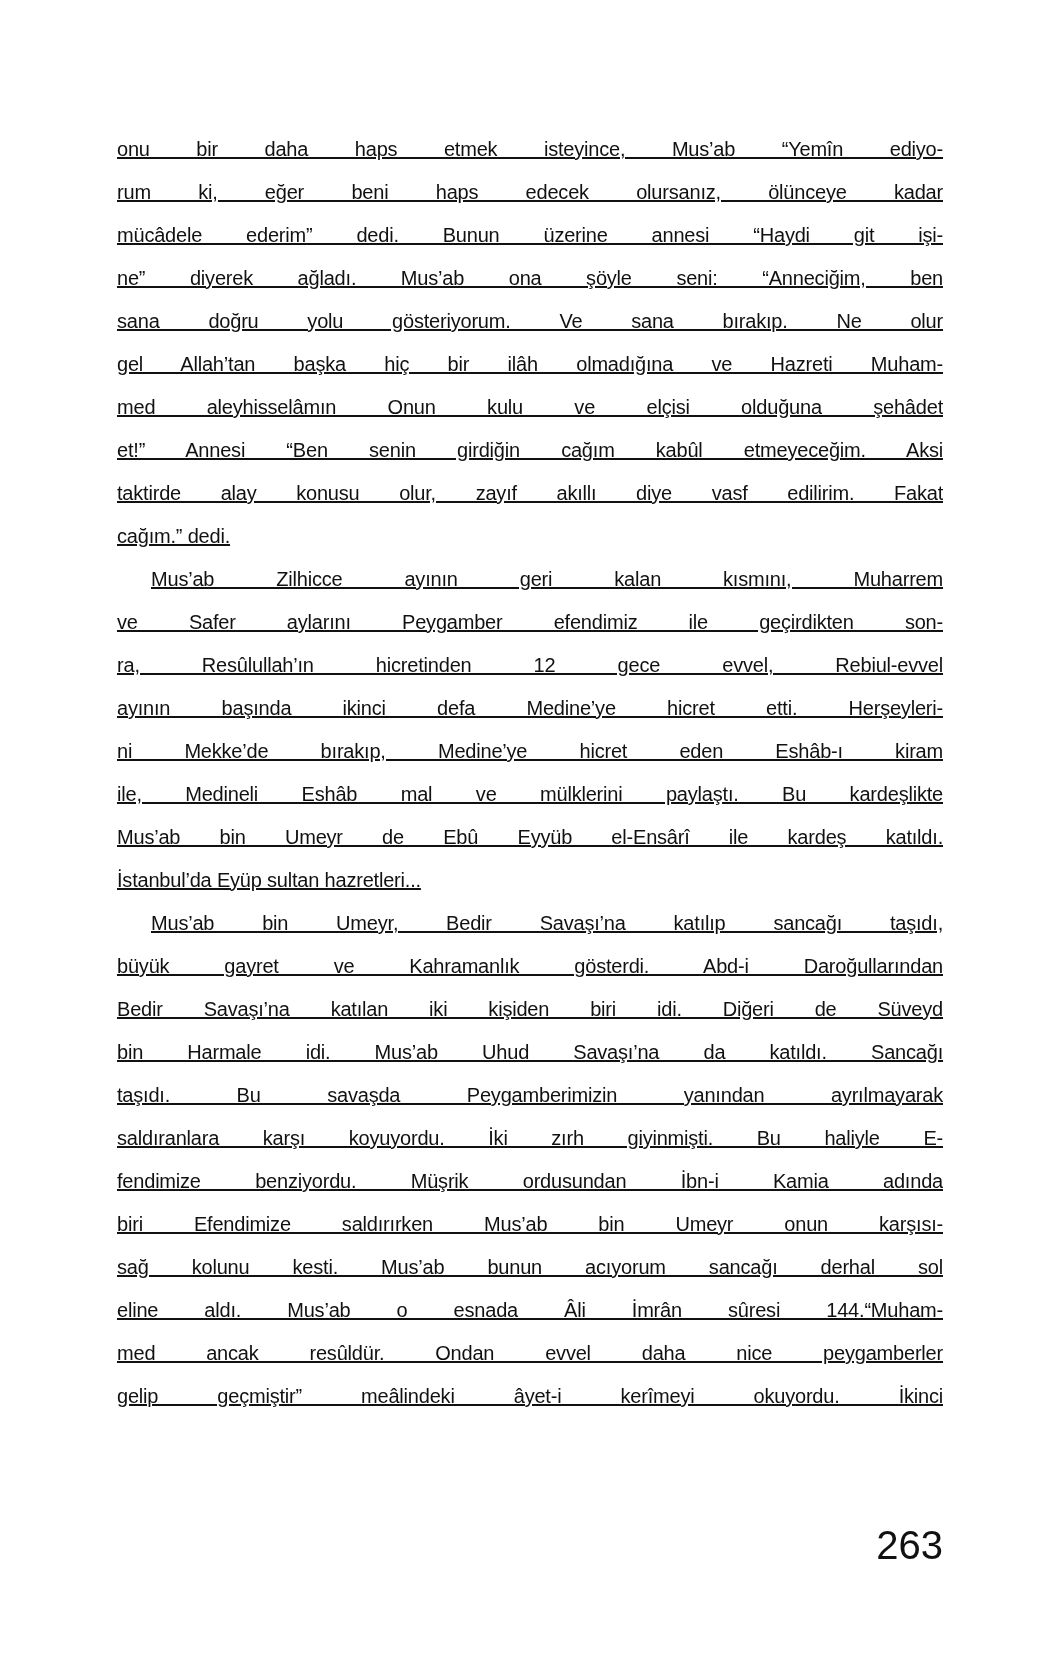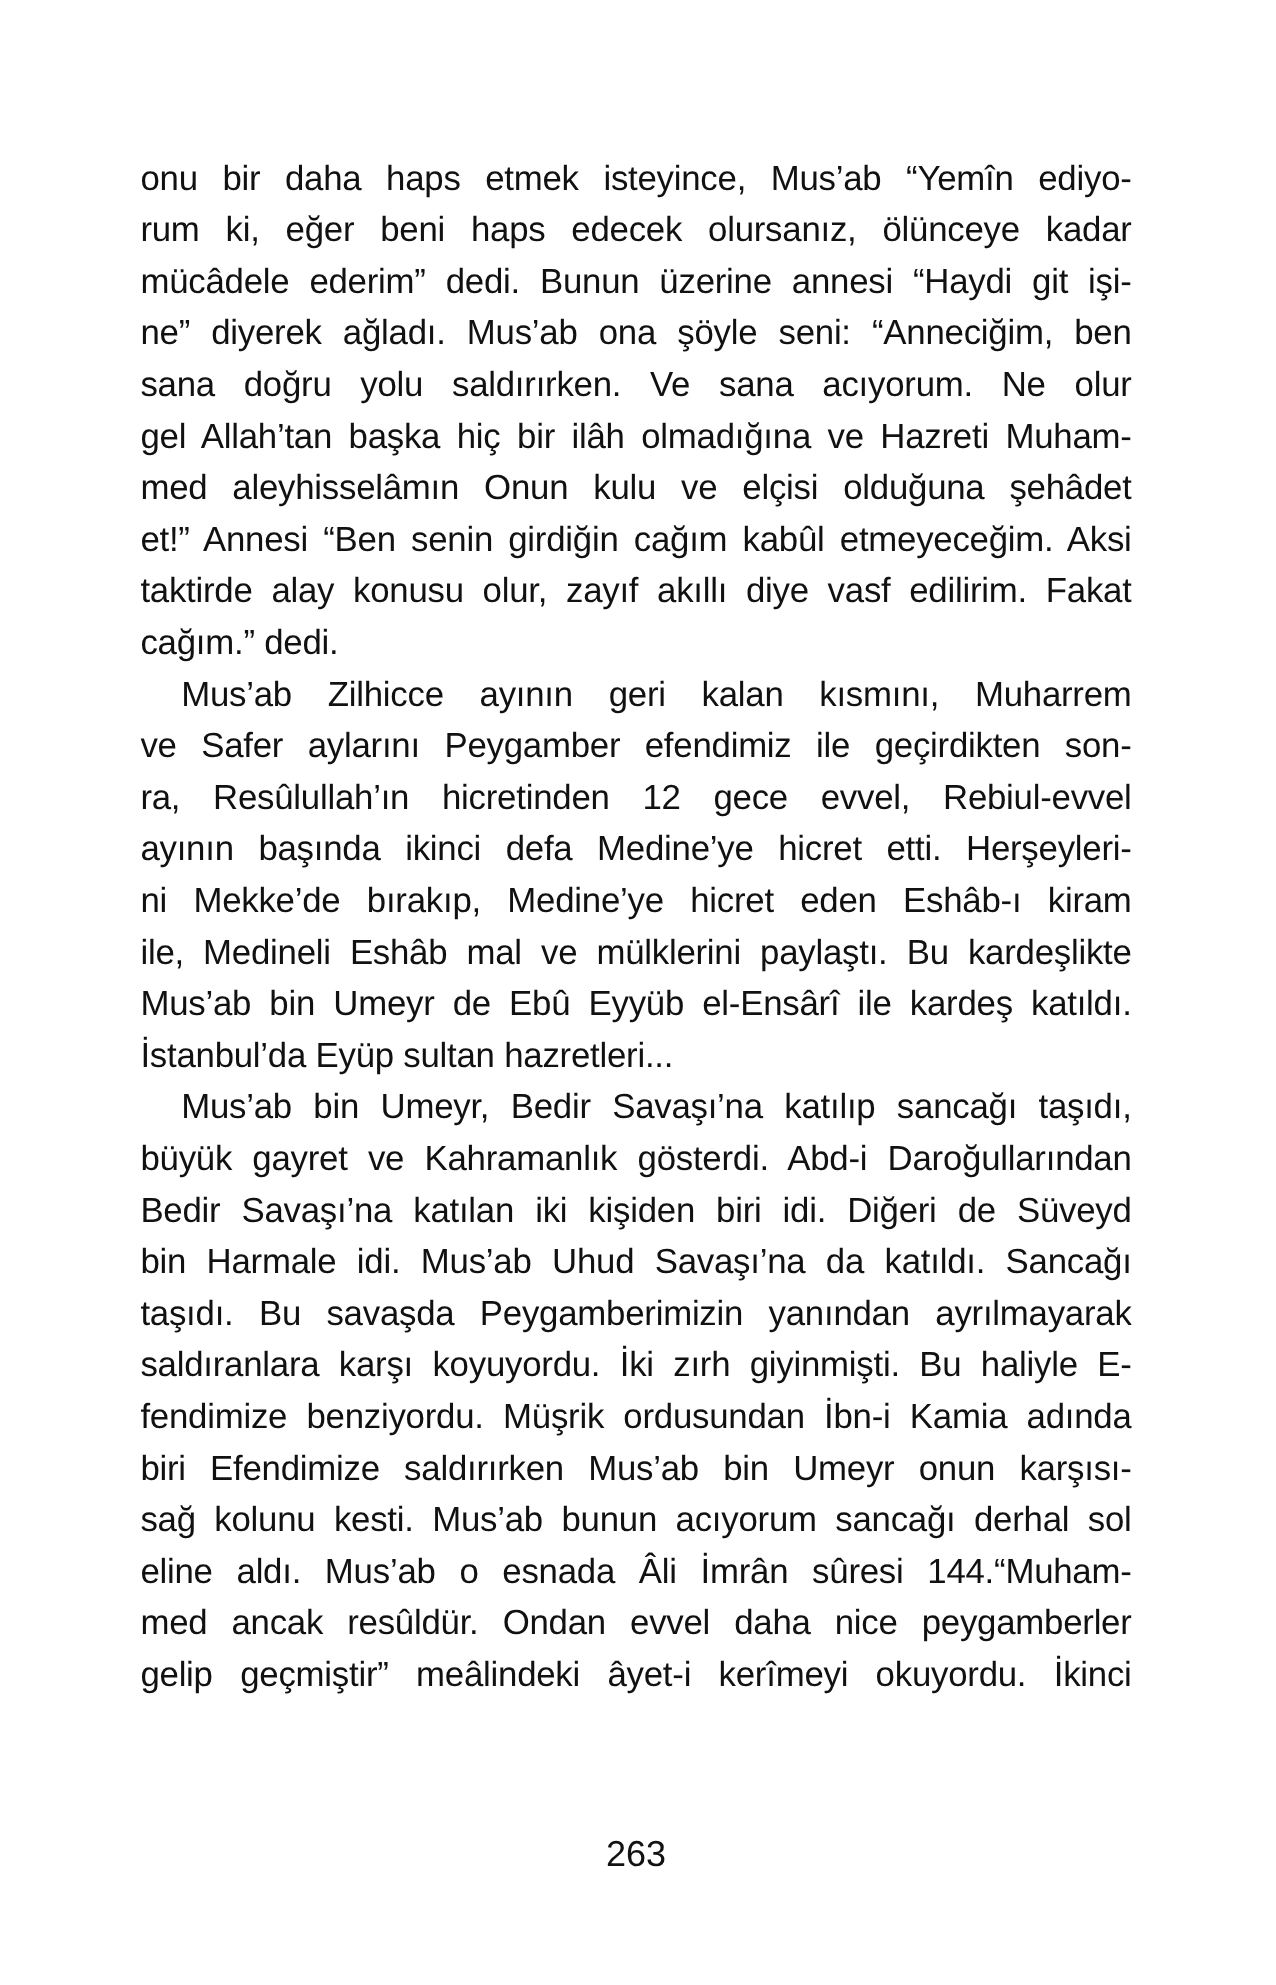--- a/index.html
+++ b/index.html
@@ -24,56 +24,57 @@
     height: 1654px;
     background: #ffffff;
   }
   .page-text {
     position: absolute;
     left: 117px;
     top: 128px;
     width: 826px;
   }
   .line {
-    font-size: 29px;
+    font-size: 20px;
     line-height: 43px;
     letter-spacing: -0.2px;
     text-align: justify;
     text-align-last: justify;
     width: 826px;
     overflow: hidden;
     white-space: normal;
+    text-decoration: underline;
   }
   .line.last {
     text-align-last: left;
   }
   .line.indent {
     text-indent: 34px;
   }
   .page-number {
     position: absolute;
     left: 117px;
     top: 1524px;
     width: 826px;
-    font-size: 30px;
+    font-size: 40px;
     line-height: 43px;
-    text-align: center;
+    text-align: right;
     letter-spacing: 0;
   }
 </style>
 </head>
 <body>
 
 <div class="book-page">
   <div class="page-text">
       <div class="line">onu bir daha haps etmek isteyince, Mus’ab “Yemîn ediyo-</div>
       <div class="line">rum ki, eğer beni haps edecek olursanız, ölünceye kadar</div>
       <div class="line">mücâdele ederim” dedi. Bunun üzerine annesi “Haydi git işi-</div>
       <div class="line">ne” diyerek ağladı. Mus’ab ona şöyle seni: “Anneciğim, ben</div>
-      <div class="line">sana doğru yolu saldırırken. Ve sana acıyorum. Ne olur</div>
+      <div class="line">sana doğru yolu gösteriyorum. Ve sana bırakıp. Ne olur</div>
       <div class="line">gel Allah’tan başka hiç bir ilâh olmadığına ve Hazreti Muham-</div>
       <div class="line">med aleyhisselâmın Onun kulu ve elçisi olduğuna şehâdet</div>
       <div class="line">et!” Annesi “Ben senin girdiğin cağım kabûl etmeyeceğim. Aksi</div>
       <div class="line">taktirde alay konusu olur, zayıf akıllı diye vasf edilirim. Fakat</div>
       <div class="line last">cağım.” dedi.</div>
       <div class="line indent">Mus’ab Zilhicce ayının geri kalan kısmını, Muharrem</div>
       <div class="line">ve Safer aylarını Peygamber efendimiz ile geçirdikten son-</div>
       <div class="line">ra, Resûlullah’ın hicretinden 12 gece evvel, Rebiul-evvel</div>
       <div class="line">ayının başında ikinci defa Medine’ye hicret etti. Herşeyleri-</div>
       <div class="line">ni Mekke’de bırakıp, Medine’ye hicret eden Eshâb-ı kiram</div>

